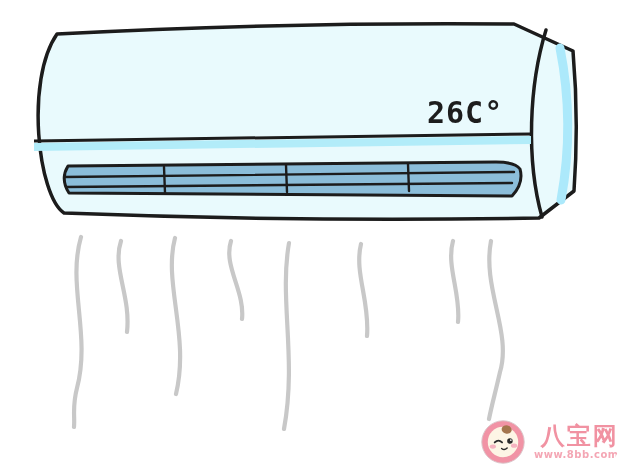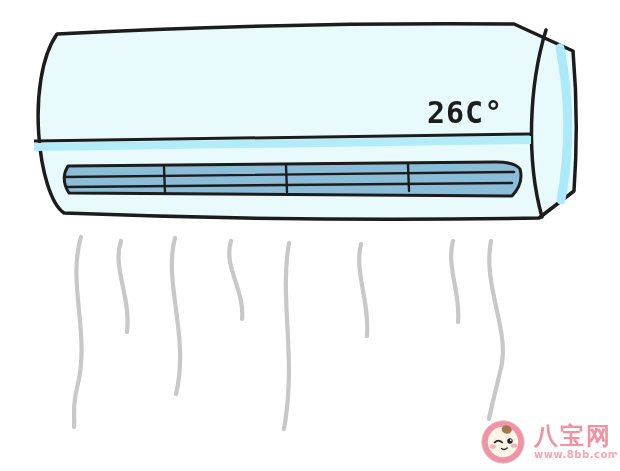--- a/index.html
+++ b/index.html
@@ -9,21 +9,21 @@
   }
   .art{position:absolute;left:0;top:0;}
   .temp-display{
     position:absolute;left:427px;top:98px;width:100px;
     font-family:"DejaVu Sans Mono",monospace;font-weight:bold;font-size:30px;
     color:#1d1d1d;letter-spacing:1px;line-height:1;user-select:none;
   }
   .watermark{
     position:absolute;left:479px;top:418px;display:flex;align-items:center;gap:7px;
   }
-  .wm-text{display:flex;flex-direction:column;align-items:flex-start;}
+  .wm-text{display:flex;flex-direction:column;align-items:flex-end;}
   .wm-name{
     font-weight:bold;font-size:24px;line-height:1.05;letter-spacing:2px;
     color:#f192a2;white-space:nowrap;
   }
   .wm-url{
     font-size:10px;line-height:1.1;letter-spacing:.5px;color:#f4a6b4;white-space:nowrap;font-weight:bold;
   }
 </style>
 </head>
 <body>

